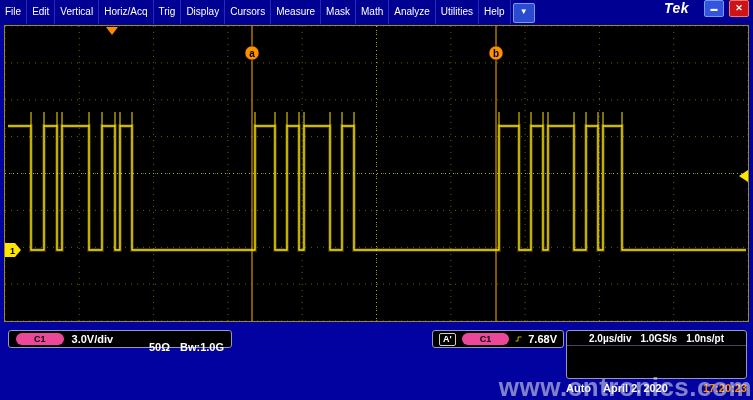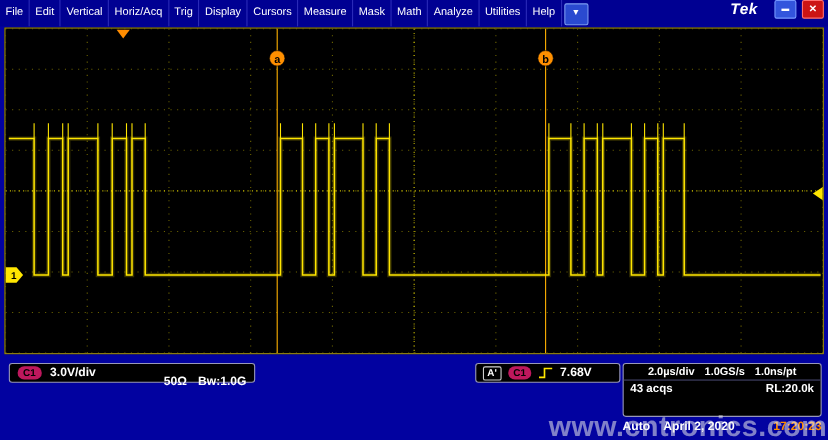--- a/index.html
+++ b/index.html
@@ -15,21 +15,21 @@
   .win-btn{width:18px;height:15px;border-radius:2px;font-size:9px;line-height:15px;text-align:center;color:#fff;}
   .win-min{background:#3355dd;border:1px solid #7799ff;font-size:7px;}
   .win-close{background:#cc1414;border:1px solid #ff7070;font-weight:bold;}
 
   
   .screen{position:absolute;left:4px;top:25px;width:745px;height:297px;background:#000;border:1px solid #9a8a10;box-sizing:border-box;}
   .screen svg{position:absolute;left:0;top:0;}
 
   
   .box{position:absolute;background:#000;border:1px solid #9898b8;border-radius:3px;color:#fff;font-size:11px;font-weight:bold;box-sizing:border-box;}
-  .badge{display:inline-block;background:#be185d;color:#000;border-radius:8px;padding:0 5px;font-size:9px;font-weight:bold;line-height:12px;text-align:center;}
+  .badge{display:inline-block;background:#ec4899;color:#000;border-radius:8px;padding:0 18px;font-size:9px;font-weight:bold;line-height:12px;text-align:center;}
   .ch-box{left:8px;top:330px;width:224px;height:18px;display:flex;align-items:center;gap:8px;padding:0 7px;}
   .ch-right{margin-left:auto;display:flex;gap:10px;margin-top:16px;}
   .meas-box{left:237px;top:330px;width:87px;height:63px;padding:1px 4px;display:flex;flex-direction:column;justify-content:space-around;}
   .meas-row{display:flex;align-items:center;gap:4px;height:14px;}
   .meas-row .badge{min-width:14px;}
   .meas-val{font-size:10px;}
   .trig-box{left:432px;top:330px;width:132px;height:18px;display:flex;align-items:center;gap:6px;padding:0 6px;}
   .trig-sys{border:1px solid #cfcfcf;border-radius:2px;padding:0 3px;font-size:9px;line-height:11px;color:#fff;}
   .horiz-box{left:566px;top:330px;width:181px;height:49px;display:flex;flex-direction:column;}
   .hrow1{display:flex;justify-content:space-between;padding:2px 22px 1px;font-size:10px;border-bottom:1px solid #44446a;}
@@ -134,24 +134,20 @@
     </svg>
     <span>7.68V</span>
   </div>
 
   <div class="box horiz-box">
     <div class="hrow1">
       <span>2.0µs/div</span>
       <span>1.0GS/s</span>
       <span>1.0ns/pt</span>
     </div>
-    <div class="hrow3">
-      <span>43 acqs</span>
-      <span>RL:20.0k</span>
-    </div>
   </div>
 
   <div class="datetime">
     <span>Auto</span>
     <span>April 2, 2020</span>
     <span class="dt-time">17:20:23</span>
   </div>
 
   <div class="watermark">www.cntronics.com</div>
 

